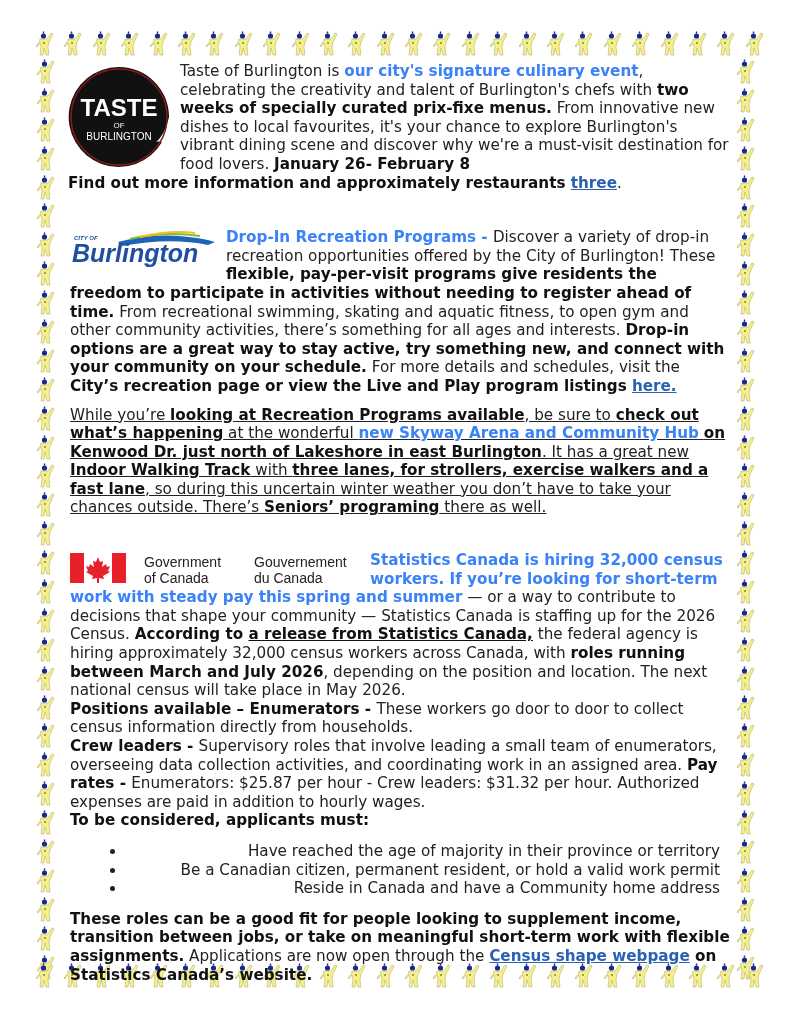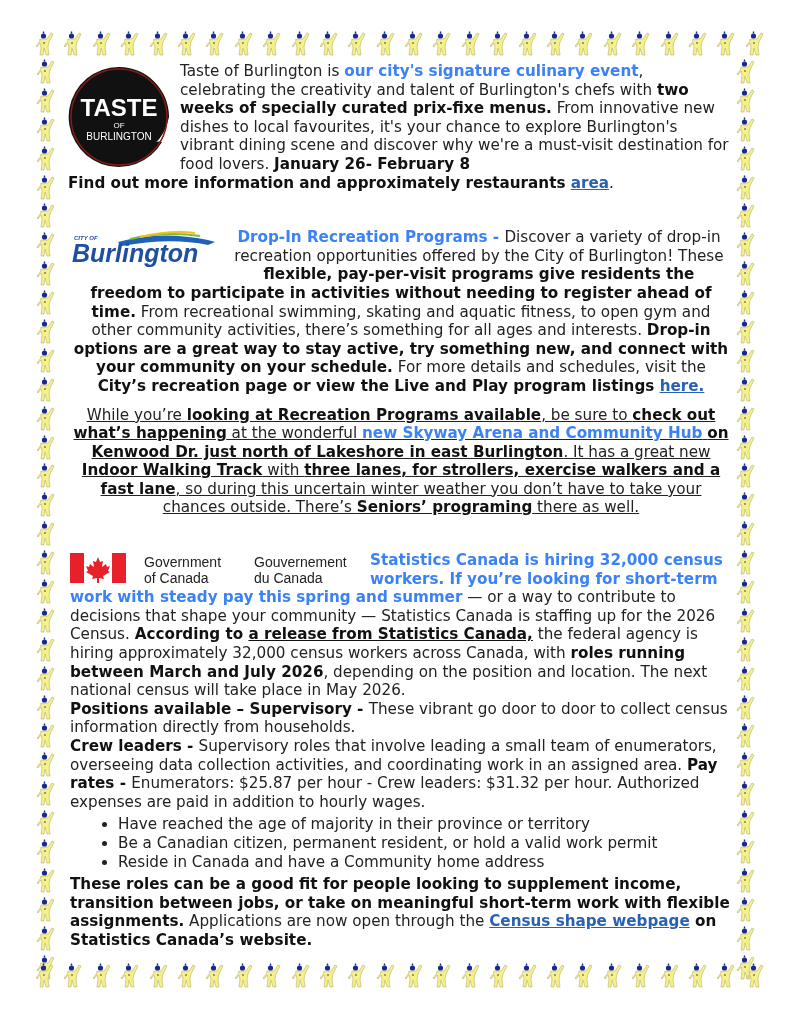--- a/index.html
+++ b/index.html
@@ -20,27 +20,27 @@
   a.lnk { color: #2a62b3; font-weight: bold; text-decoration: underline; }
   .ul { text-decoration: underline; font-weight: bold; color: #111; }
 
   .sec1 { position: relative; min-height: 125px; }
   .taste-logo { float: left; width: 106px; height: 106px; margin: 2px 8px 0 -4px; }
   .sec1 p { margin: 0; }
   .sec1 .findout { margin-left: -2px; }
 
   .sec2 { margin-top: 36px; }
   .burl-logo { float: left; width: 150px; height: 40px; margin: 0 6px 0 0; }
-  .sec2 p { margin: 0; text-align: center; }
+  .sec2 p { margin: 0; }
   .sec2 p.p2 { margin-top: 10px; text-decoration: underline; }
 
   .sec3 { margin-top: 34px; }
   .gc-logo { float: left; width: 296px; height: 36px; margin: 0 4px 0 0; }
   .sec3 p { margin: 0; }
-  .sec3 ul { margin: 4px; padding-left: 44px; }
+  .sec3 ul { margin: 12px; padding-left: 44px; text-align: right; }
   .sec3 li { margin: 0; }
 </style>
 </head>
 <body>
 
 <div id="top-row" class="border-row">
     <svg viewBox="0 0 20 26" class="fig">
       <path d="M6 11 Q5 10 6 9 L13 9 L17 3 L19 4 L15 12 L14 17 L15 25 L12 25 L10 18 L9 25 L6 25 L7 17 L6 13 L3 17 L2 16 Z" fill="#f4f08a" stroke="#b8b070" stroke-width="0.6"></path>
       <circle cx="9.5" cy="6" r="2.6" fill="#1a2a8c"></circle>
       <rect x="8.8" y="1.5" width="1.4" height="2" fill="#1a2a8c"></rect>
@@ -751,21 +751,21 @@
       <path d="M53 3 A50 50 0 1 0 96 78 Q90 76 86 82 Q80 80 76 86 Q70 84 66 90 Q60 88 56 94 L56 94 Q96 88 103 53 A50 50 0 0 0 53 3 Z" fill="#111"></path>
       <circle cx="53" cy="53" r="48" fill="none" stroke="#8a1a1a" stroke-width="1.5"></circle>
       <text x="53" y="52" text-anchor="middle" font-family="Liberation Sans, sans-serif" font-weight="bold" font-size="24" fill="#fff">TASTE</text>
       <text x="53" y="64" text-anchor="middle" font-family="Liberation Sans, sans-serif" font-size="8" fill="#fff">OF</text>
       <text x="53" y="76" text-anchor="middle" font-family="Liberation Sans, sans-serif" font-size="10" fill="#fff">BURLINGTON</text>
     </svg>
     <p>
       <span>Taste of Burlington is </span><span class="blue">our city's signature culinary event</span><span>, celebrating the creativity and talent of Burlington's chefs with </span><span class="b">two weeks of specially curated prix-fixe menus.</span><span> From innovative new dishes to local favourites, it's your chance to explore Burlington's vibrant dining scene and discover why we're a must-visit destination for food lovers. </span><span class="b">January 26- February 8</span>
     </p>
     <p class="findout">
-      <span class="b">Find out more information and approximately restaurants </span><a class="lnk" href="#">area</a><span>.</span>
+      <span class="b">Find out more information and approximately restaurants </span><a class="lnk" href="#">three</a><span>.</span>
     </p>
   </div>
 
   <div class="sec2">
     <svg class="burl-logo" viewBox="0 0 150 40">
       <path d="M48 14 Q90 2 138 12 L145 14 L138 17 Q100 9 52 18 Z" fill="#1e63b8"></path>
       <path d="M60 11 Q95 3 130 8" stroke="#7dbb3a" stroke-width="2" fill="none"></path>
       <path d="M70 9 Q100 2 125 5" stroke="#f2c21b" stroke-width="2" fill="none"></path>
       <text x="4" y="12" font-family="Liberation Sans, sans-serif" font-style="italic" font-weight="bold" font-size="6" fill="#1e4fa0">CITY OF</text>
       <text x="2" y="34" font-family="Liberation Sans, sans-serif" font-style="italic" font-weight="bold" font-size="25" fill="#1e4fa0">Burlington</text>
@@ -785,25 +785,26 @@
       <path d="M28 6 L30 11 L33 10 L32 16 L36 13 L37 16 L40 15 L38 20 L40 21 L33 25 L34 28 L29 27 L29 32 L27 32 L27 27 L22 28 L23 25 L16 21 L18 20 L16 15 L19 16 L20 13 L24 16 L23 10 L26 11 Z" fill="#e8202a"></path>
       <text x="74" y="16" font-family="Liberation Sans, sans-serif" font-size="14" fill="#222">Government</text>
       <text x="74" y="32" font-family="Liberation Sans, sans-serif" font-size="14" fill="#222">of Canada</text>
       <text x="184" y="16" font-family="Liberation Sans, sans-serif" font-size="14" fill="#222">Gouvernement</text>
       <text x="184" y="32" font-family="Liberation Sans, sans-serif" font-size="14" fill="#222">du Canada</text>
     </svg>
     <p>
       <span class="blue">Statistics Canada is hiring 32,000 census workers. If you’re looking for short-term work with steady pay this spring and summer</span><span> — or a way to contribute to decisions that shape your community — Statistics Canada is staffing up for the 2026 Census. </span><span class="b">According to </span><a class="ul" href="#">a release from Statistics Canada,</a><span> the federal agency is hiring approximately 32,000 census workers across Canada, with </span><span class="b">roles running between March and July 2026</span><span>, depending on the position and location. The next national census will take place in May 2026.</span>
     </p>
     <p>
-      <span class="b">Positions available – Supervisory - </span><span>These vibrant go door to door to collect census information directly from households.</span>
+      <span class="b">Positions available – Enumerators - </span><span>These workers go door to door to collect census information directly from households.</span>
     </p>
     <p>
       <span class="b">Crew leaders - </span><span>Supervisory roles that involve leading a small team of enumerators, overseeing data collection activities, and coordinating work in an assigned area. </span><span class="b">Pay rates - </span><span>Enumerators: $25.87 per hour - Crew leaders: $31.32 per hour. Authorized expenses are paid in addition to hourly wages.</span>
     </p>
+    <p class="b">To be considered, applicants must:</p>
     <ul>
       <li>Have reached the age of majority in their province or territory</li>
       <li>Be a Canadian citizen, permanent resident, or hold a valid work permit</li>
       <li>Reside in Canada and have a Community home address</li>
     </ul>
     <p>
       <span class="b">These roles can be a good fit for people looking to supplement income, transition between jobs, or take on meaningful short-term work with flexible assignments.</span><span> Applications are now open through the </span><a class="lnk" href="#">Census shape webpage</a><span class="b"> on Statistics Canada’s website.</span>
     </p>
   </div>
 </div>

